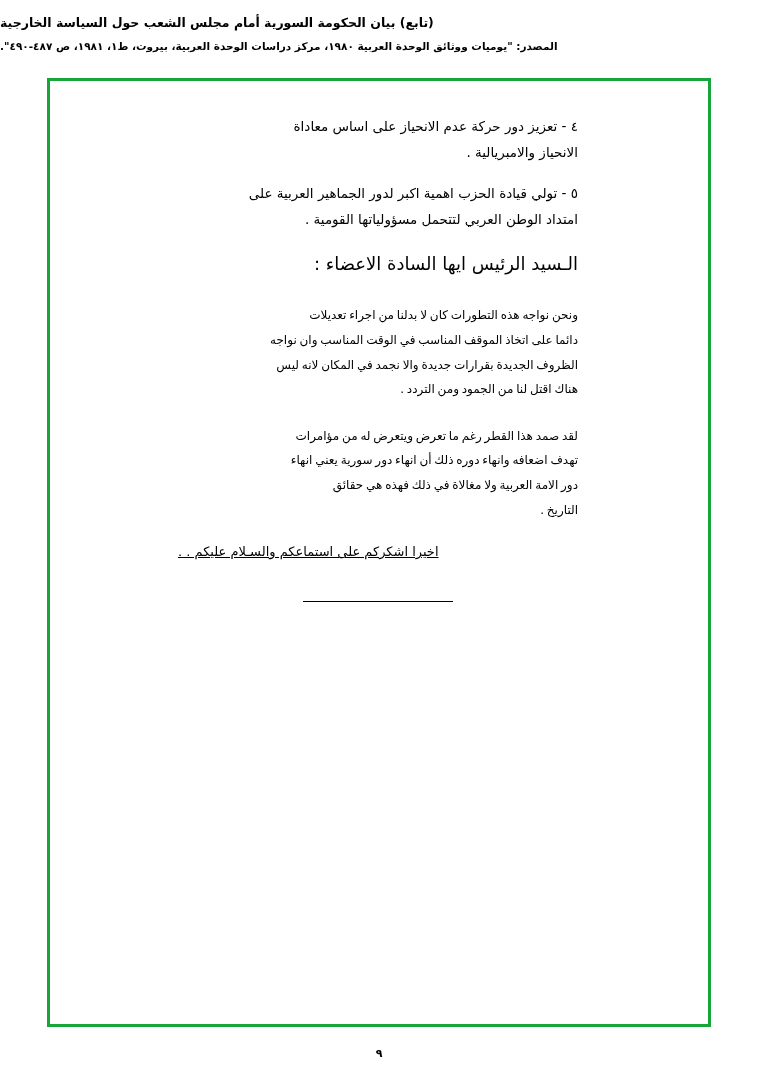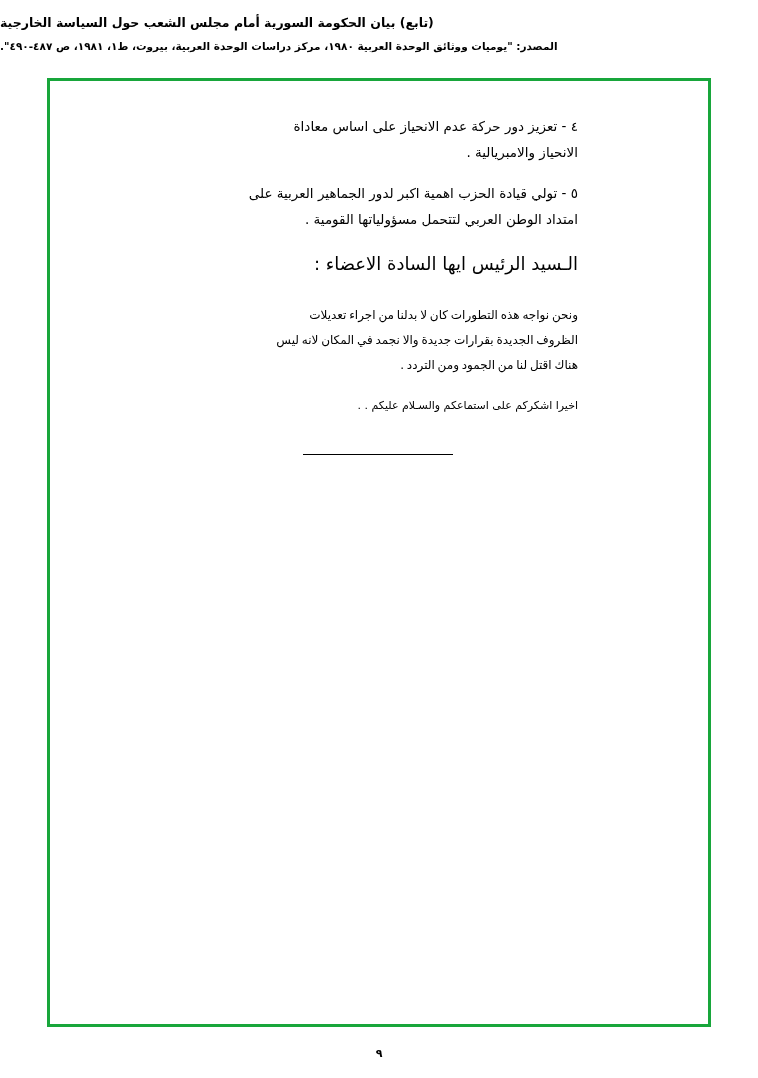--- a/index.html
+++ b/index.html
@@ -85,24 +85,25 @@
     font-size: 12px;
     line-height: 2.05;
     margin: 0 0 22px 0;
     text-align: right;
     word-spacing: -1px;
   }
   .block .ln {
     display: block;
   }
   .closing {
-    font-size: 11px;
+    font-size: 13px;
     margin: 8px 0 0 0;
-    text-align: right;
+    text-align: left;
     letter-spacing: 0.3px;
+    text-decoration: underline;
   }
   .rule {
     width: 150px;
     height: 0;
     border-top: 1.5px solid #000;
     margin: 42px auto 0 auto;
   }
   
   .footer {
     position: absolute;
@@ -135,24 +136,31 @@
 
       <div class="para num">
         <span class="ln">٥ - تولي قيادة الحزب اهمية اكبر لدور الجماهير العربية على</span>
         <span class="ln indent">امتداد الوطن العربي لتتحمل مسؤولياتها القومية .</span>
       </div>
 
       <div class="para salute">الـسيد الرئيس ايها السادة الاعضاء :</div>
 
       <div class="block">
         <span class="ln">ونحن نواجه هذه التطورات كان لا بدلنا من اجراء تعديلات</span>
+        <span class="ln">دائما على اتخاذ الموقف المناسب في الوقت المناسب وان نواجه</span>
         <span class="ln">الظروف الجديدة بقرارات جديدة والا نجمد في المكان لانه ليس</span>
         <span class="ln">هناك اقتل لنا من الجمود ومن التردد .</span>
       </div>
 
+      <div class="block">
+        <span class="ln">لقد صمد هذا القطر رغم ما تعرض ويتعرض له من مؤامرات</span>
+        <span class="ln">تهدف اضعافه وانهاء دوره ذلك أن انهاء دور سورية يعني انهاء</span>
+        <span class="ln">دور الامة العربية ولا مغالاة في ذلك فهذه هي حقائق</span>
+        <span class="ln">التاريخ .</span>
+      </div>
 
 
       <div class="closing">اخيرا اشكركم على استماعكم والسـلام عليكم . .</div>
 
       <div class="rule"></div>
 
     </div>
   </div>
 
   <div class="footer">٩</div>

